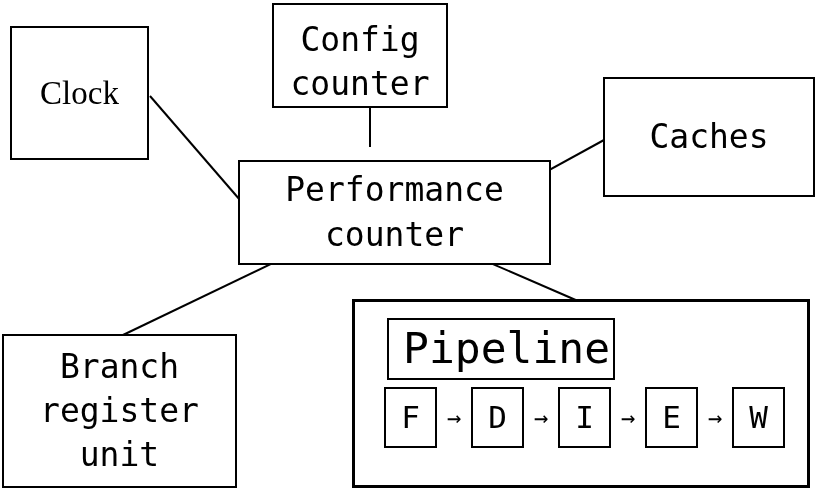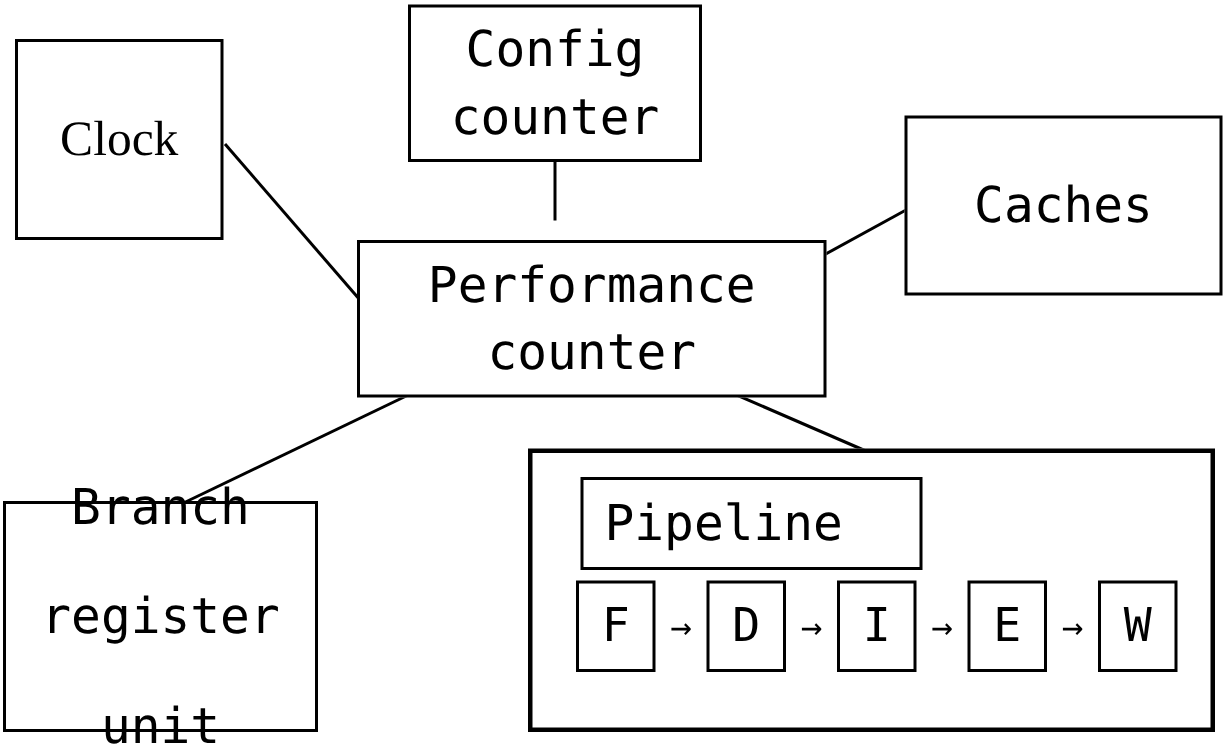--- a/index.html
+++ b/index.html
@@ -33,43 +33,43 @@
     flex-direction: column;
     align-items: center;
     justify-content: center;
     text-align: center;
     font-size: 33px;
     line-height: 1.34;
     z-index: 1;
     white-space: nowrap;
   }
   .node-clock   { left: 10px;  top: 26px;  width: 139px; height: 134px; font-family: Liberation Serif, serif; }
-  .node-config  { left: 272px; top: 3px;   width: 196px; height: 105px; }
+  .node-config  { left: 272px; top: 3px;   width: 176px; height: 105px; justify-content: flex-end; }
   .node-caches  { left: 603px; top: 77px;  width: 212px; height: 120px; align-items: center; }
   .node-perf    { left: 238px; top: 160px; width: 313px; height: 105px; }
-  .node-branch  { left: 2px;   top: 334px; width: 210px; height: 154px; gap: 29px; }
+  .node-branch  { left: 2px;   top: 334px; width: 235px; height: 154px; }
   .node-pipeline {
     left: 352px; top: 299px; width: 458px; height: 189px;
     border-width: 3px;
     display: block;
   }
   .pipeline-label-box {
     position: absolute;
     box-sizing: border-box;
     left: 32px;
     top: 16px;
     width: 228px;
     height: 62px;
     border: 2px solid #000000;
     background: #ffffff;
     display: flex;
     align-items: center;
     justify-content: flex-start;
     padding-left: 14px;
-    font-size: 33px;
+    font-size: 43px;
     white-space: nowrap;
   }
   .stages-row {
     position: absolute;
     left: 29px;
     top: 85px;
     display: flex;
     align-items: center;
   }
   .stage-box {

